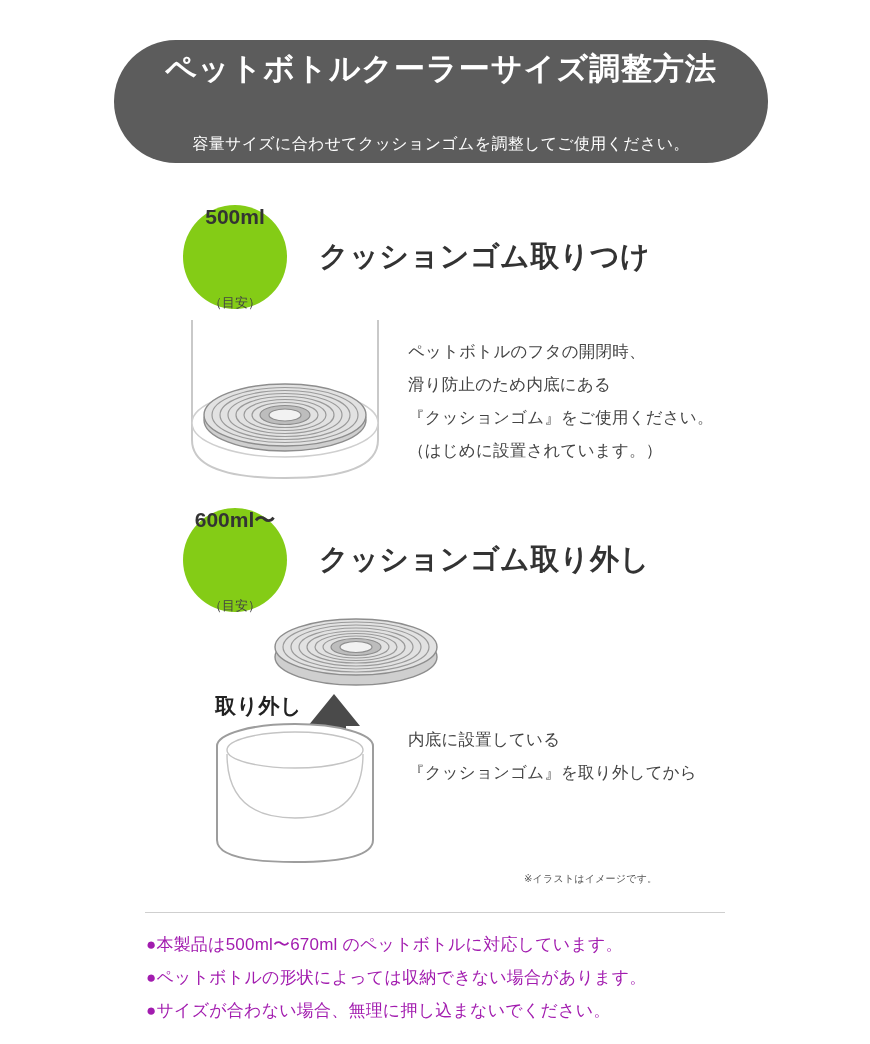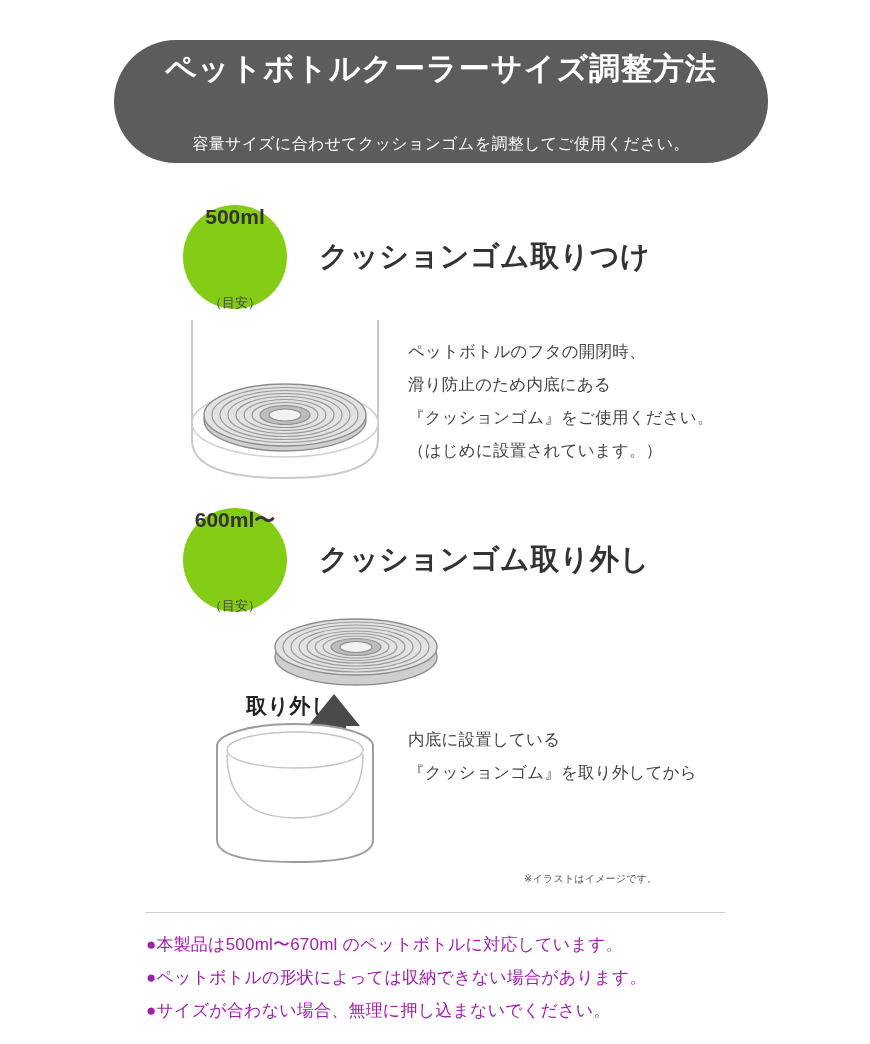--- a/index.html
+++ b/index.html
@@ -101,21 +101,20 @@
 
   
   .pull-label {
     position: absolute;
     left: 215px;
     top: 692px;
     font-size: 21px;
     font-weight: bold;
     color: #222222;
     letter-spacing: 0.5px;
-    margin-left: 31px;
   }
 
   
   .illus-note {
     position: absolute;
     left: 524px;
     top: 872px;
     font-size: 10px;
     color: #555555;
     letter-spacing: 0.2px;

